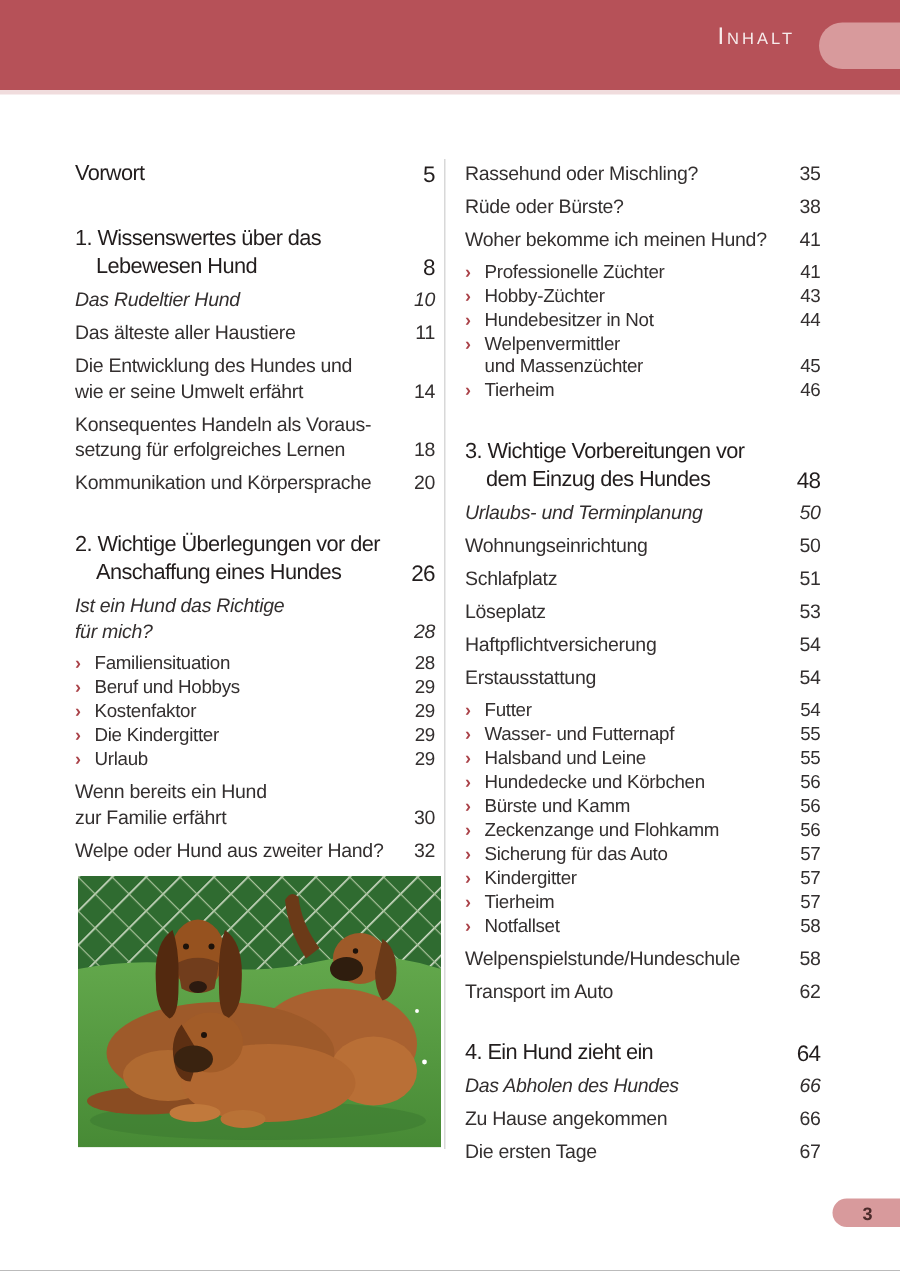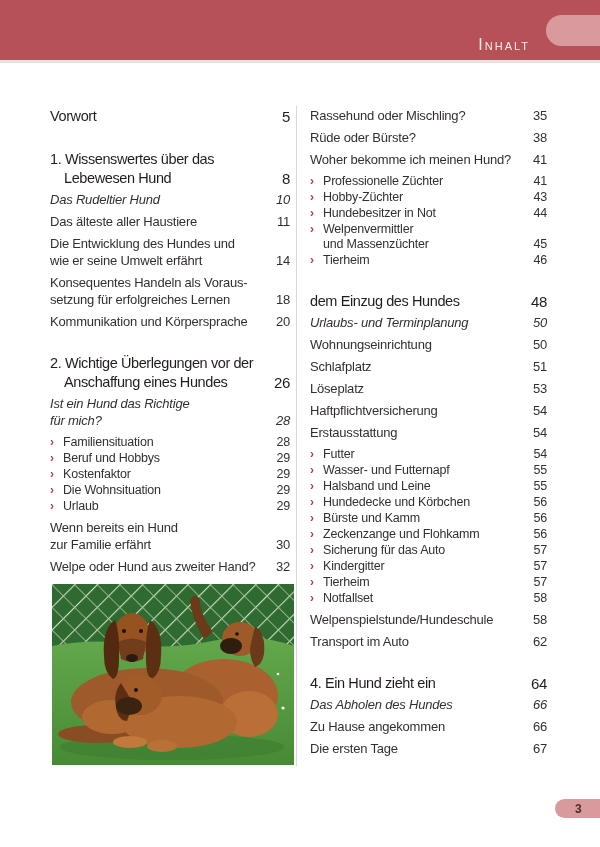--- a/index.html
+++ b/index.html
@@ -7,21 +7,21 @@
     position:relative; width:600px; height:847px; margin:0 auto;
     background:#ffffff; overflow:hidden;
     font-family:"Liberation Sans", sans-serif;
     color:var(--body-text, #332f2f);
   }
   
   .header-bar { position:absolute; left:0; top:0; width:600px; height:60px;
     background:var(--header-bar, #b65158); }
   .header-strip { position:absolute; left:0; top:60px; width:600px; height:3px;
     background:var(--header-strip, #f0dcdd); }
-  .header-title { position:absolute; right:70px; top:36px;
+  .header-title { position:absolute; right:70px; top:16px;
     font-variant:small-caps; letter-spacing:2px; font-size:16px;
     color:#f7ecec; }
   .header-pill { position:absolute; left:546px; top:15px; width:74px; height:31px;
     border-radius:16px; background:var(--pill, #d89a9c); }
   
   .footer-pill { position:absolute; left:555px; top:799px; width:64px; height:19px;
     border-radius:10px; background:var(--pill, #d89a9c);
     display:flex; align-items:center; }
   .footer-pill span { margin-left:20px; font-size:12px; font-weight:bold; color:#4c2b2b; }
   
@@ -166,21 +166,21 @@
           <div class="lines">
             <div class="line">Kostenfaktor</div>
           </div>
         </div>
         <div class="page-num">29</div>
       </div>
       <div class="row sub">
         <div class="label">
           <span class="arrow">›</span>
           <div class="lines">
-            <div class="line">Die Wohnsituation</div>
+            <div class="line">Die Kindergitter</div>
           </div>
         </div>
         <div class="page-num">29</div>
       </div>
       <div class="row sub">
         <div class="label">
           <span class="arrow">›</span>
           <div class="lines">
             <div class="line">Urlaub</div>
           </div>
@@ -272,20 +272,21 @@
           <span class="arrow">›</span>
           <div class="lines">
             <div class="line">Tierheim</div>
           </div>
         </div>
         <div class="page-num">46</div>
       </div>
       <div class="row chapter">
         <div class="label">
           <div class="lines">
+            <div class="line">3. Wichtige Vorbereitungen vor</div>
             <div class="line">dem Einzug des Hundes</div>
           </div>
         </div>
         <div class="page-num">48</div>
       </div>
       <div class="row item">
         <div class="label">
           <div class="lines">
             <div class="line">Urlaubs- und Terminplanung</div>
           </div>

